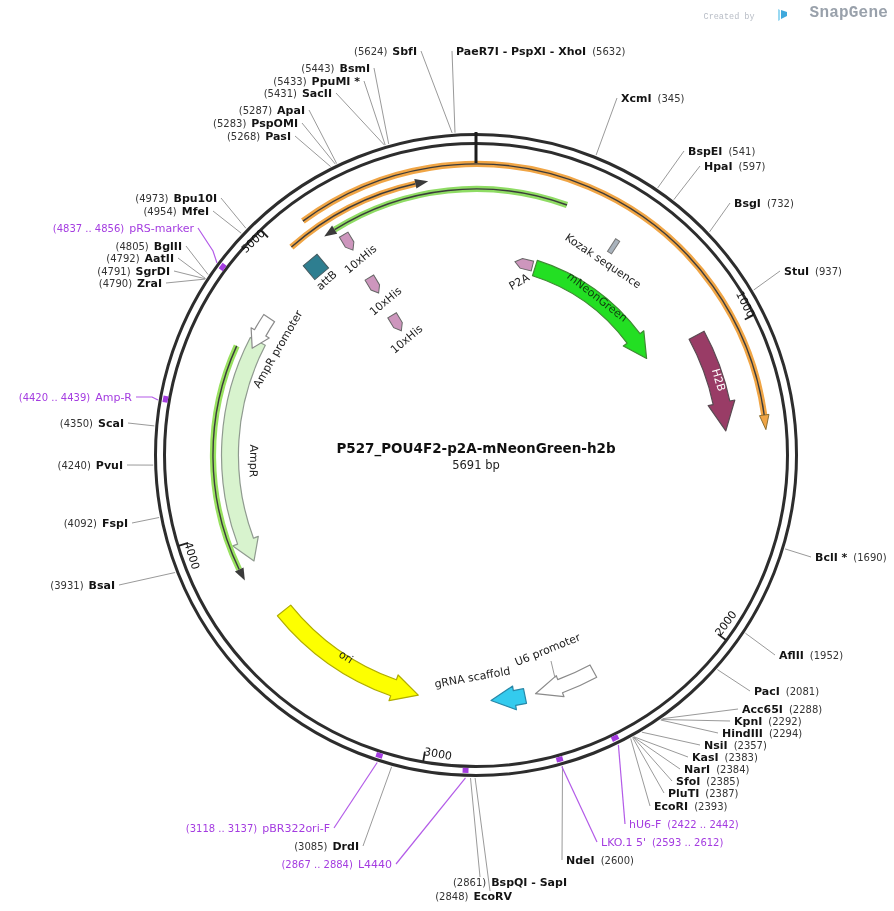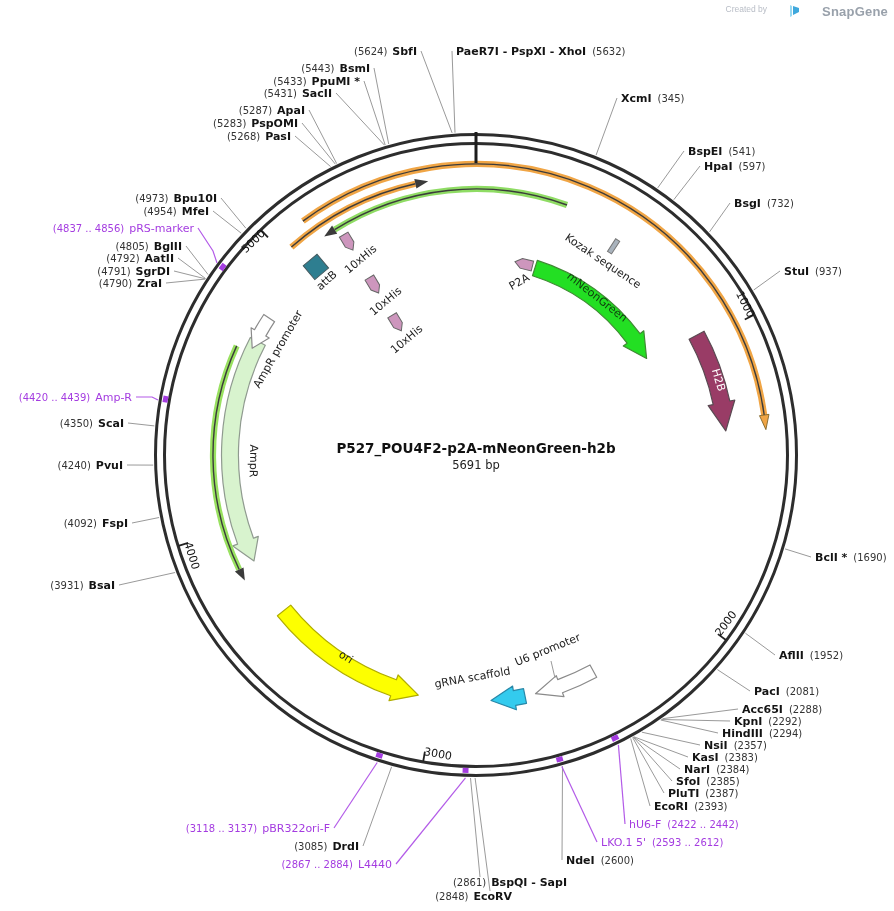--- a/index.html
+++ b/index.html
@@ -1,23 +1,23 @@
 <!DOCTYPE html>
 <html><head>
 <meta charset="utf-8">
 <style>
   html,body{margin:0;padding:0;background:#ffffff;}
   #stage{position:relative;width:894px;height:911px;background:#ffffff;overflow:hidden;
          font-family:"DejaVu Sans","Liberation Sans",sans-serif;}
   svg{display:block;}
   svg text{font-family:"DejaVu Sans","Liberation Sans",sans-serif;}
-  .branding{position:absolute;top:4px;right:6px;display:flex;align-items:flex-start;gap:22px;
-            font-family:Liberation Sans, sans-serif;}
+  .branding{position:absolute;top:4px;right:6px;display:flex;align-items:flex-end;gap:22px;
+            font-family:Liberation Mono, monospace;}
   .created-by{font-size:8.5px;color:#b8bdc6;}
-  .brand-name{font-size:13px;font-weight:bold;color:#99a1ab;letter-spacing:.2px;}
+  .brand-name{font-size:16px;font-weight:bold;color:#99a1ab;letter-spacing:.2px;}
 </style>
 </head>
 <body>
 
 <div id="stage">
   <svg id="map" width="894" height="911" viewBox="0 0 894 911">
     <g id="g-features">
         <g>
           <path d="M 302.9 221.1 A 291 291 0 0 1 764.2 415.0" fill="none" stroke="#F0A545" stroke-width="6.2"></path>
           <path d="M 302.9 221.1 A 291 291 0 0 1 764.2 415.0" fill="none" stroke="#3b3b3b" stroke-width="1.4"></path>

